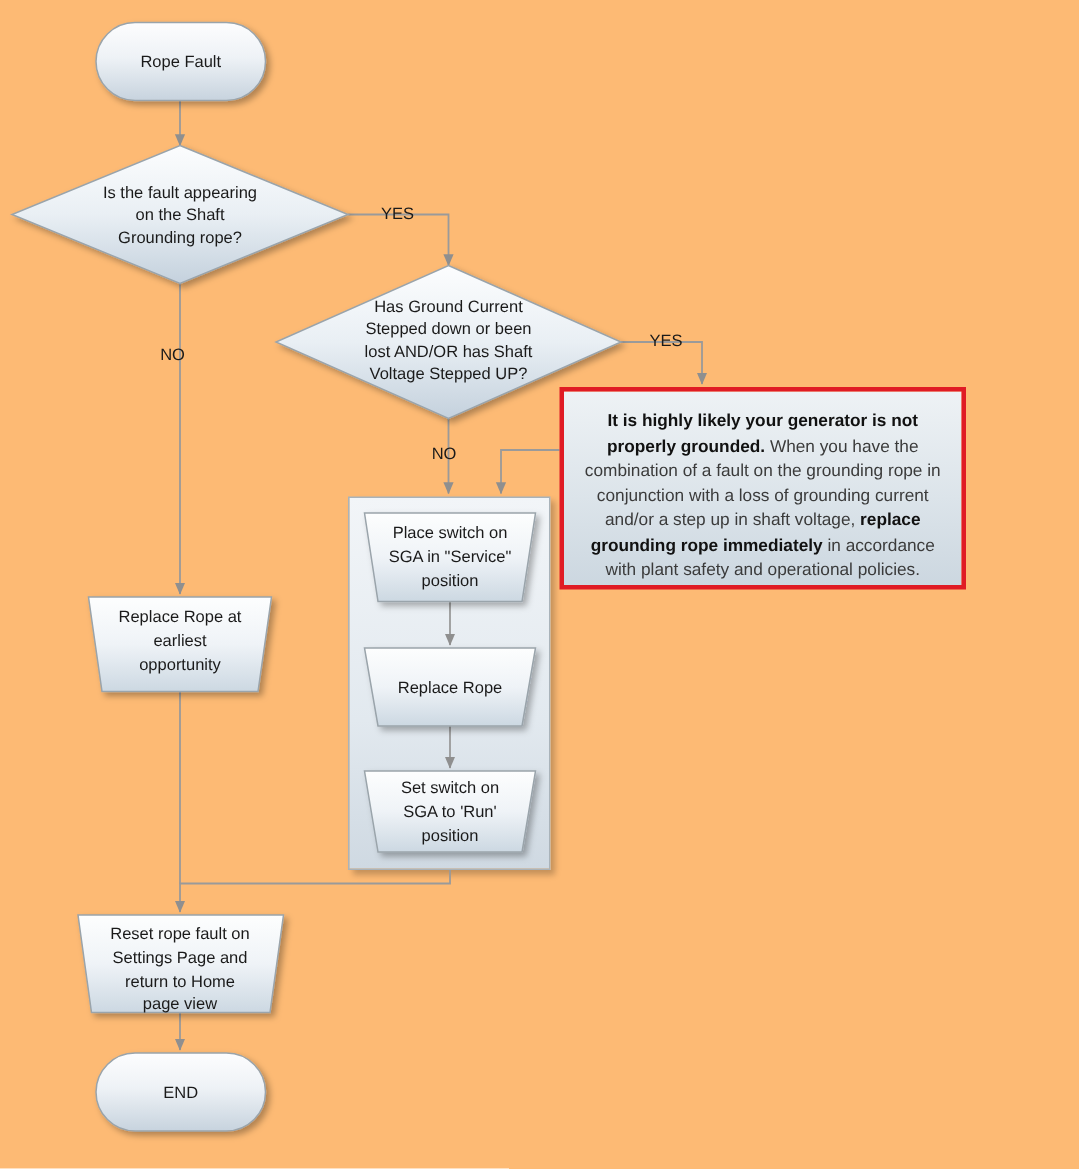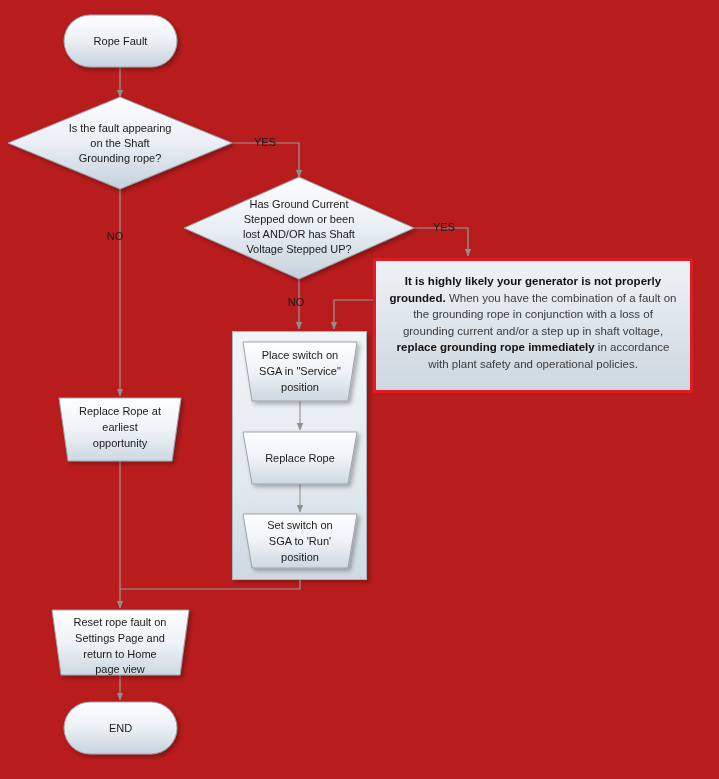--- a/index.html
+++ b/index.html
@@ -7,21 +7,21 @@
     padding: 0;
     background: #ffffff;
   }
   body {
     font-family: "Liberation Sans", sans-serif;
   }
   #flowchart-page {
     position: relative;
     width: 719px;
     height: 779px;
-    background: #b91c1c;
+    background: #fdba74;
     overflow: hidden;
   }
   svg.diagram {
     position: absolute;
     left: 0;
     top: 0;
     width: 719px;
     height: 779px;
   }
   .node-label {
@@ -188,19 +188,19 @@
     <text class="node-label" x="120" y="639">Settings Page and</text>
     <text class="node-label" x="120" y="655">return to Home</text>
     <text class="node-label" x="120" y="670">page view</text>
 
     <g filter="url(#dropShadow)">
       <rect x="64" y="702" width="113" height="52" rx="26" ry="26" fill="url(#shapeGrad)" class="shape-stroke"></rect>
     </g>
     <text class="node-label" x="120.5" y="729">END</text>
   </svg>
 
-  <div class="callout-box" style="left:373px; top:258px; width:320px; height:135px;">
+  <div class="callout-box" style="left:373px; top:258px; width:271px; height:135px;">
     <div class="callout-text">
       <b>It is highly likely your generator is not properly grounded.</b><span> When you have the combination of a fault on the grounding rope in conjunction with a loss of grounding current and/or a step up in shaft voltage, </span><b>replace grounding rope immediately</b><span> in accordance with plant safety and operational policies.</span>
     </div>
   </div>
 
 </div>
 
 </body></html>

